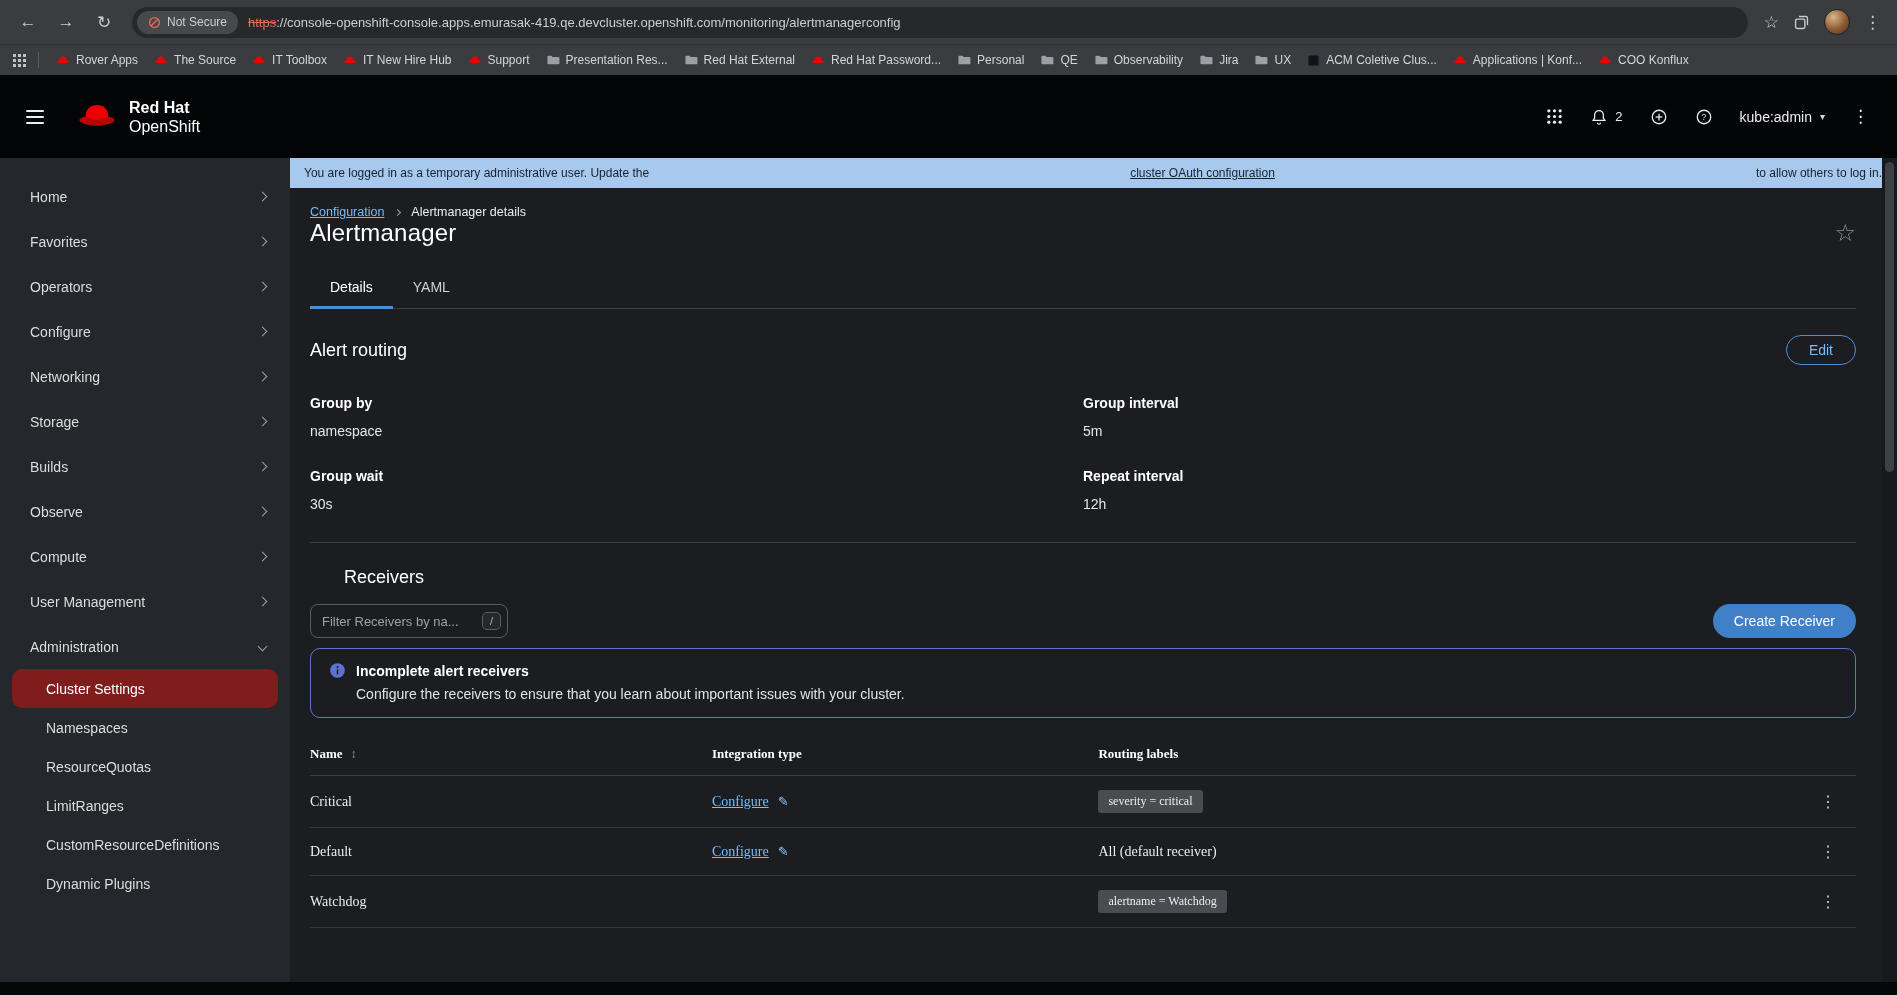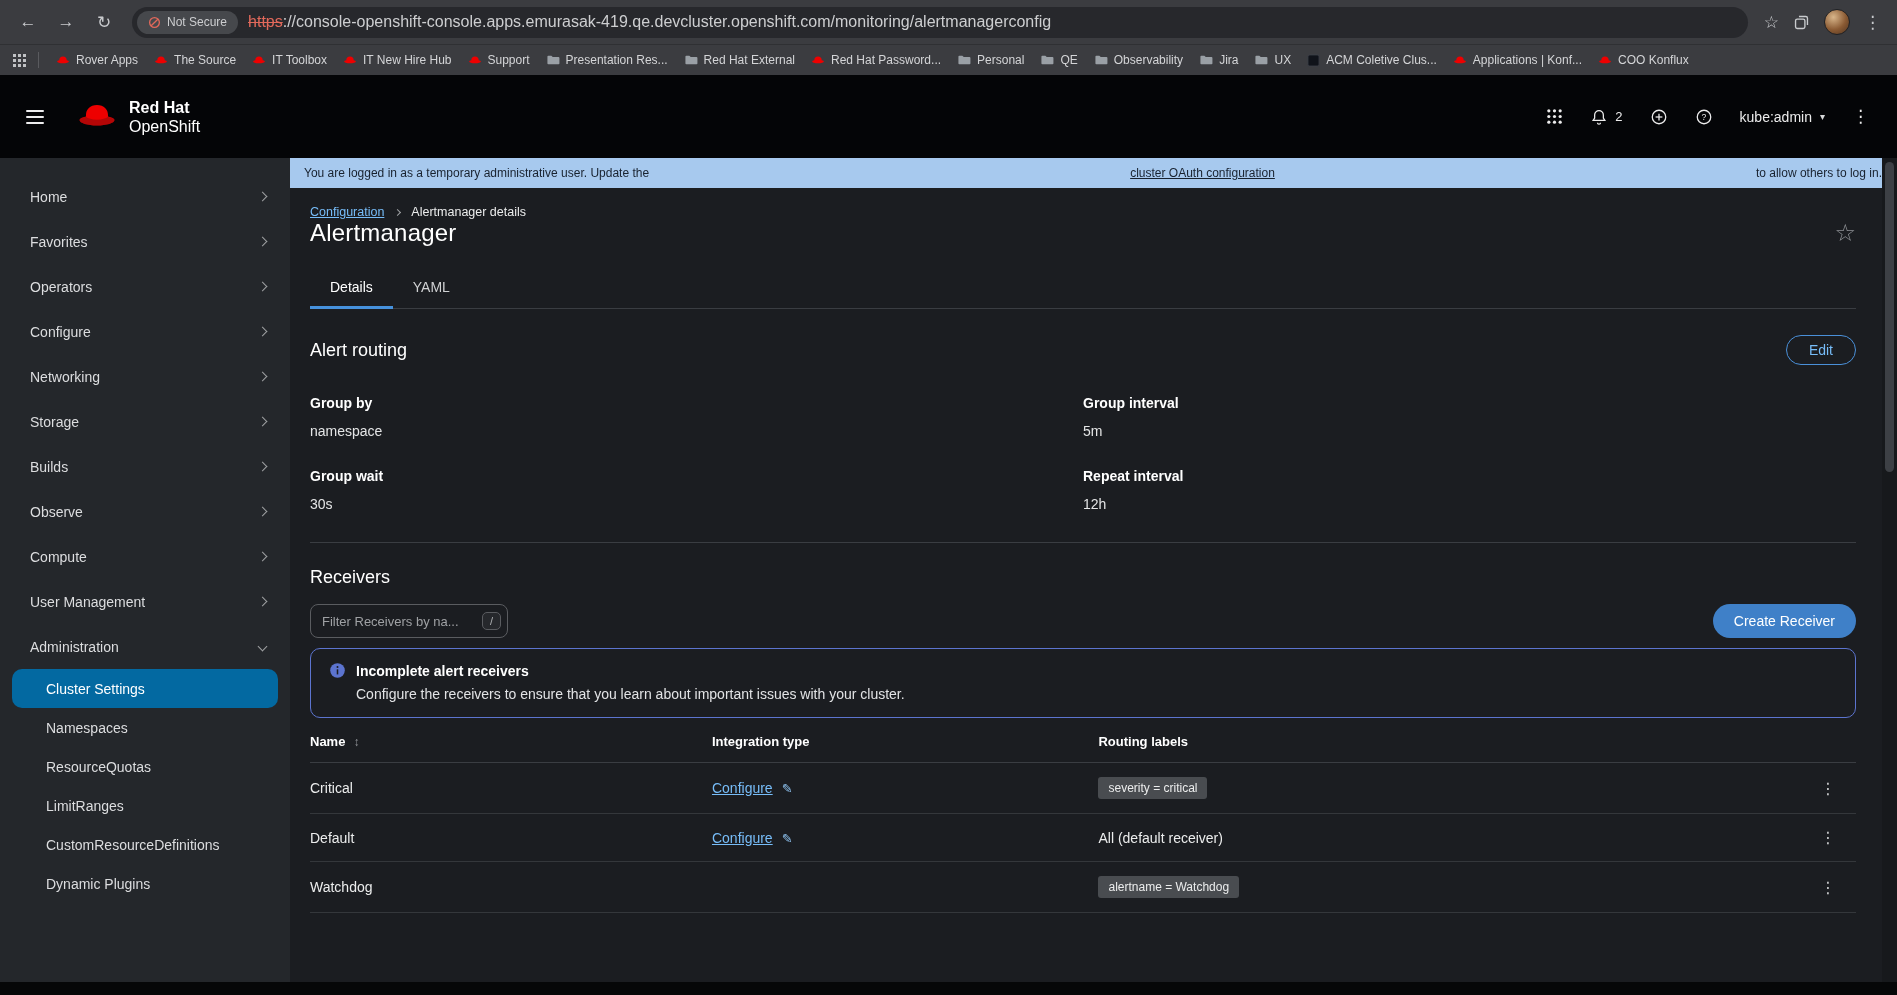--- a/index.html
+++ b/index.html
@@ -11,21 +11,21 @@
   svg { display:block; }
 
   
   .browser-toolbar{height:44px;background:#3b3c40;display:flex;align-items:center;padding:0 12px;gap:6px;}
   .nav-btn{width:32px;height:32px;border-radius:50%;display:flex;align-items:center;justify-content:center;
     color:#c9cbce;font-size:17px;cursor:pointer;flex:0 0 auto;}
   .omnibox{flex:1;height:31px;background:#27282c;border-radius:16px;display:flex;align-items:center;
     padding:0 14px 0 5px;gap:10px;min-width:0;margin:4px 6px;}
   .chip{display:flex;align-items:center;gap:6px;padding:0 11px;height:23px;border-radius:12px;background:#46484c;
     color:#cdced0;font-size:12px;white-space:nowrap;flex:0 0 auto;}
-  .url{font-size:16px;color:#cdced0;white-space:nowrap;overflow:hidden;text-overflow:ellipsis;}
+  .url{font-size:13px;color:#cdced0;white-space:nowrap;overflow:hidden;text-overflow:ellipsis;}
   .url .scheme{color:#e2695b;text-decoration:line-through;}
   .tb-right{display:flex;align-items:center;gap:14px;padding:0 4px;flex:0 0 auto;}
   .tb-ic{color:#c9cbce;font-size:17px;cursor:pointer;display:flex;align-items:center;}
   .avatar{width:26px;height:26px;border-radius:50%;
     background:radial-gradient(circle at 35% 30%, #d8b58a 0%, #8a5a33 55%, #4e3320 100%);
     border:1px solid #202124;cursor:pointer;}
 
   
   .bookmarks{height:31px;background:#3b3c40;display:flex;align-items:center;padding:0 10px;gap:2px;
     border-top:1px solid #2f3033;overflow:hidden;}
@@ -49,21 +49,21 @@
 
   
   .app{display:flex;height:824px;}
   .sidebar{width:290px;background:#24272b;padding-top:16px;flex:0 0 auto;overflow:hidden;}
   .nav-item{height:45px;display:flex;align-items:center;justify-content:space-between;
     padding:0 24px 0 30px;font-size:14px;color:#dcdddf;cursor:pointer;}
   .chev{width:7px;height:7px;border-right:1.6px solid #9fa1a3;border-bottom:1.6px solid #9fa1a3;display:inline-block;}
   .chev.right{transform:rotate(-45deg);}
   .chev.down{transform:rotate(45deg);}
   .sub-item{height:39px;display:flex;align-items:center;padding:0 16px 0 46px;font-size:14px;color:#dcdddf;cursor:pointer;}
-  .sub-item.selected{background:#0369a1;border-radius:10px;margin:0 12px;padding:0 16px 0 34px;color:#fff;}
+  .sub-item.selected{background:#7f1d1d;border-radius:10px;margin:0 12px;padding:0 16px 0 34px;color:#fff;}
 
   .main{flex:1;background:#1b1d21;position:relative;min-width:0;overflow:hidden;}
   .scrollbar{position:absolute;top:0;right:0;bottom:0;width:15px;background:#17191c;}
   .scroll-thumb{position:absolute;top:4px;left:3px;right:3px;height:310px;border-radius:6px;background:#3d4045;cursor:grab;}
   .main-inner{margin-right:15px;}
 
   .banner{height:30px;background:#a7c9ee;color:#18222f;font-size:12px;display:flex;align-items:center;justify-content:space-between;white-space:pre-wrap;padding-left:14px;}
   .banner .bn-link{text-decoration:underline;cursor:pointer;color:#18222f;}
 
   .content{padding:0 26px 0 20px;}
@@ -87,34 +87,34 @@
     background:transparent;cursor:pointer;font-family:inherit;}
   .btn-primary{background:#3f80c8;color:#fff;border:none;border-radius:999px;padding:9px 21px;font-size:14px;
     cursor:pointer;font-family:inherit;}
 
   .fields{margin-top:30px;display:grid;grid-template-columns:1fr 1fr;row-gap:29px;}
   .field .lab{font-size:14px;font-weight:700;color:#fff;margin-bottom:12px;}
   .field .val{font-size:14px;color:#e4e5e6;}
 
   .divider{margin-top:30px;height:1px;background:#3a3d42;}
 
-  .recv-head{margin-top:24px;}
+  .recv-head{margin-top:24px;margin-left:34px;}
   .recv-toolbar{margin-top:16px;display:flex;align-items:center;justify-content:space-between;}
   .filter{width:198px;height:34px;border:1px solid #5a5c60;border-radius:8px;display:flex;align-items:center;
     padding:0 6px 0 11px;gap:6px;background:#1b1d21;}
   .filter input{border:none;background:transparent;outline:none;color:#d8d9da;font-size:13px;flex:1;min-width:0;font-family:inherit;}
   .filter input::placeholder{color:#9fa1a4;}
   .kbd{border:1px solid #5a5c60;border-radius:5px;padding:2px 7px;font-size:11px;color:#aeb0b3;background:#26282c;}
 
   .info-alert{margin-top:10px;border:1px solid #5c74cf;border-radius:10px;padding:13px 18px 15px;}
   .alert-head{display:flex;align-items:center;gap:10px;}
   .alert-title{font-size:14px;font-weight:700;color:#fff;}
   .alert-body{margin:7px 0 0 27px;font-size:14px;color:#e2e3e5;}
 
-  .recv-table{margin-top:16px;width:100%;border-collapse:collapse;}
+  .recv-table{margin-top:28px;width:100%;border-collapse:collapse;font-family:Liberation Serif, serif;}
   .recv-table th{font-size:13px;font-weight:700;color:#fff;text-align:left;padding:0 0 13px 0;border-bottom:1px solid #3a3d42;}
   .recv-table td{padding:14px 0;border-bottom:1px solid #34373b;font-size:14px;color:#eceded;vertical-align:middle;}
   .sort{color:#8f9296;font-size:12px;margin-left:8px;font-weight:400;cursor:pointer;}
   .link{color:#77bdf9;text-decoration:underline;cursor:pointer;}
   .pencil{margin-left:9px;color:#8fc4f2;font-size:13px;cursor:pointer;}
   .badge{background:#494c50;color:#eceded;font-size:12px;padding:4px 10px;border-radius:3px;display:inline-block;}
   .kebab-cell{text-align:center;width:56px;}
   .kebab{color:#cbccce;font-size:16px;cursor:pointer;padding:2px 8px;}
 </style>
 </head>

